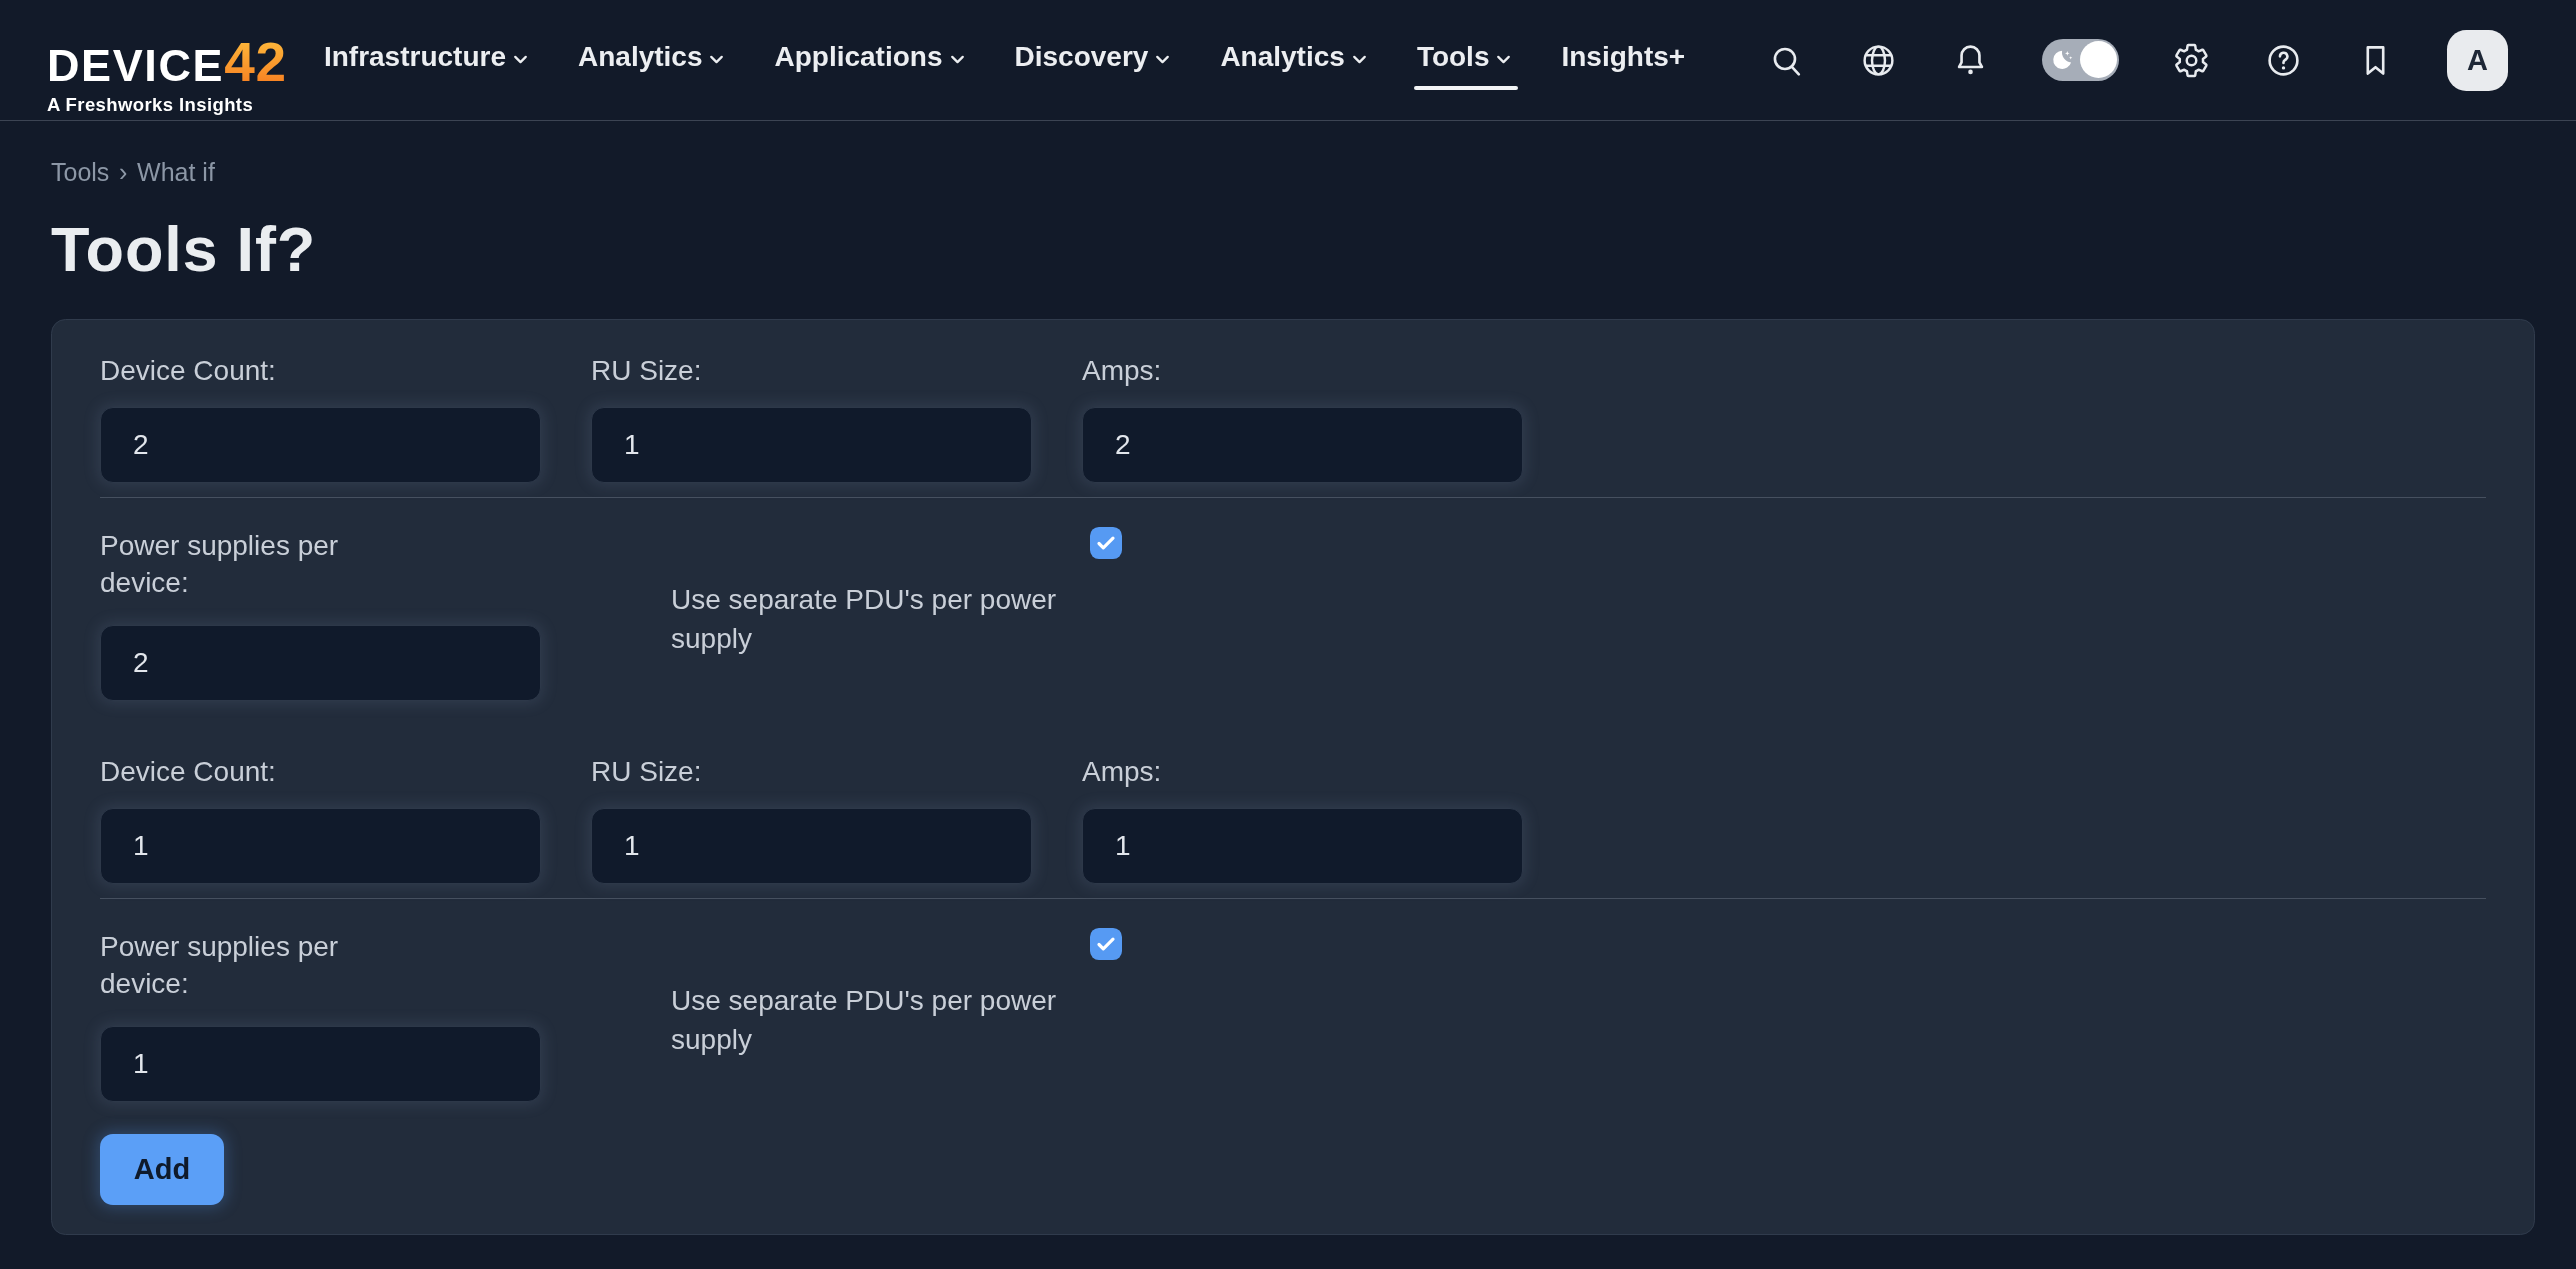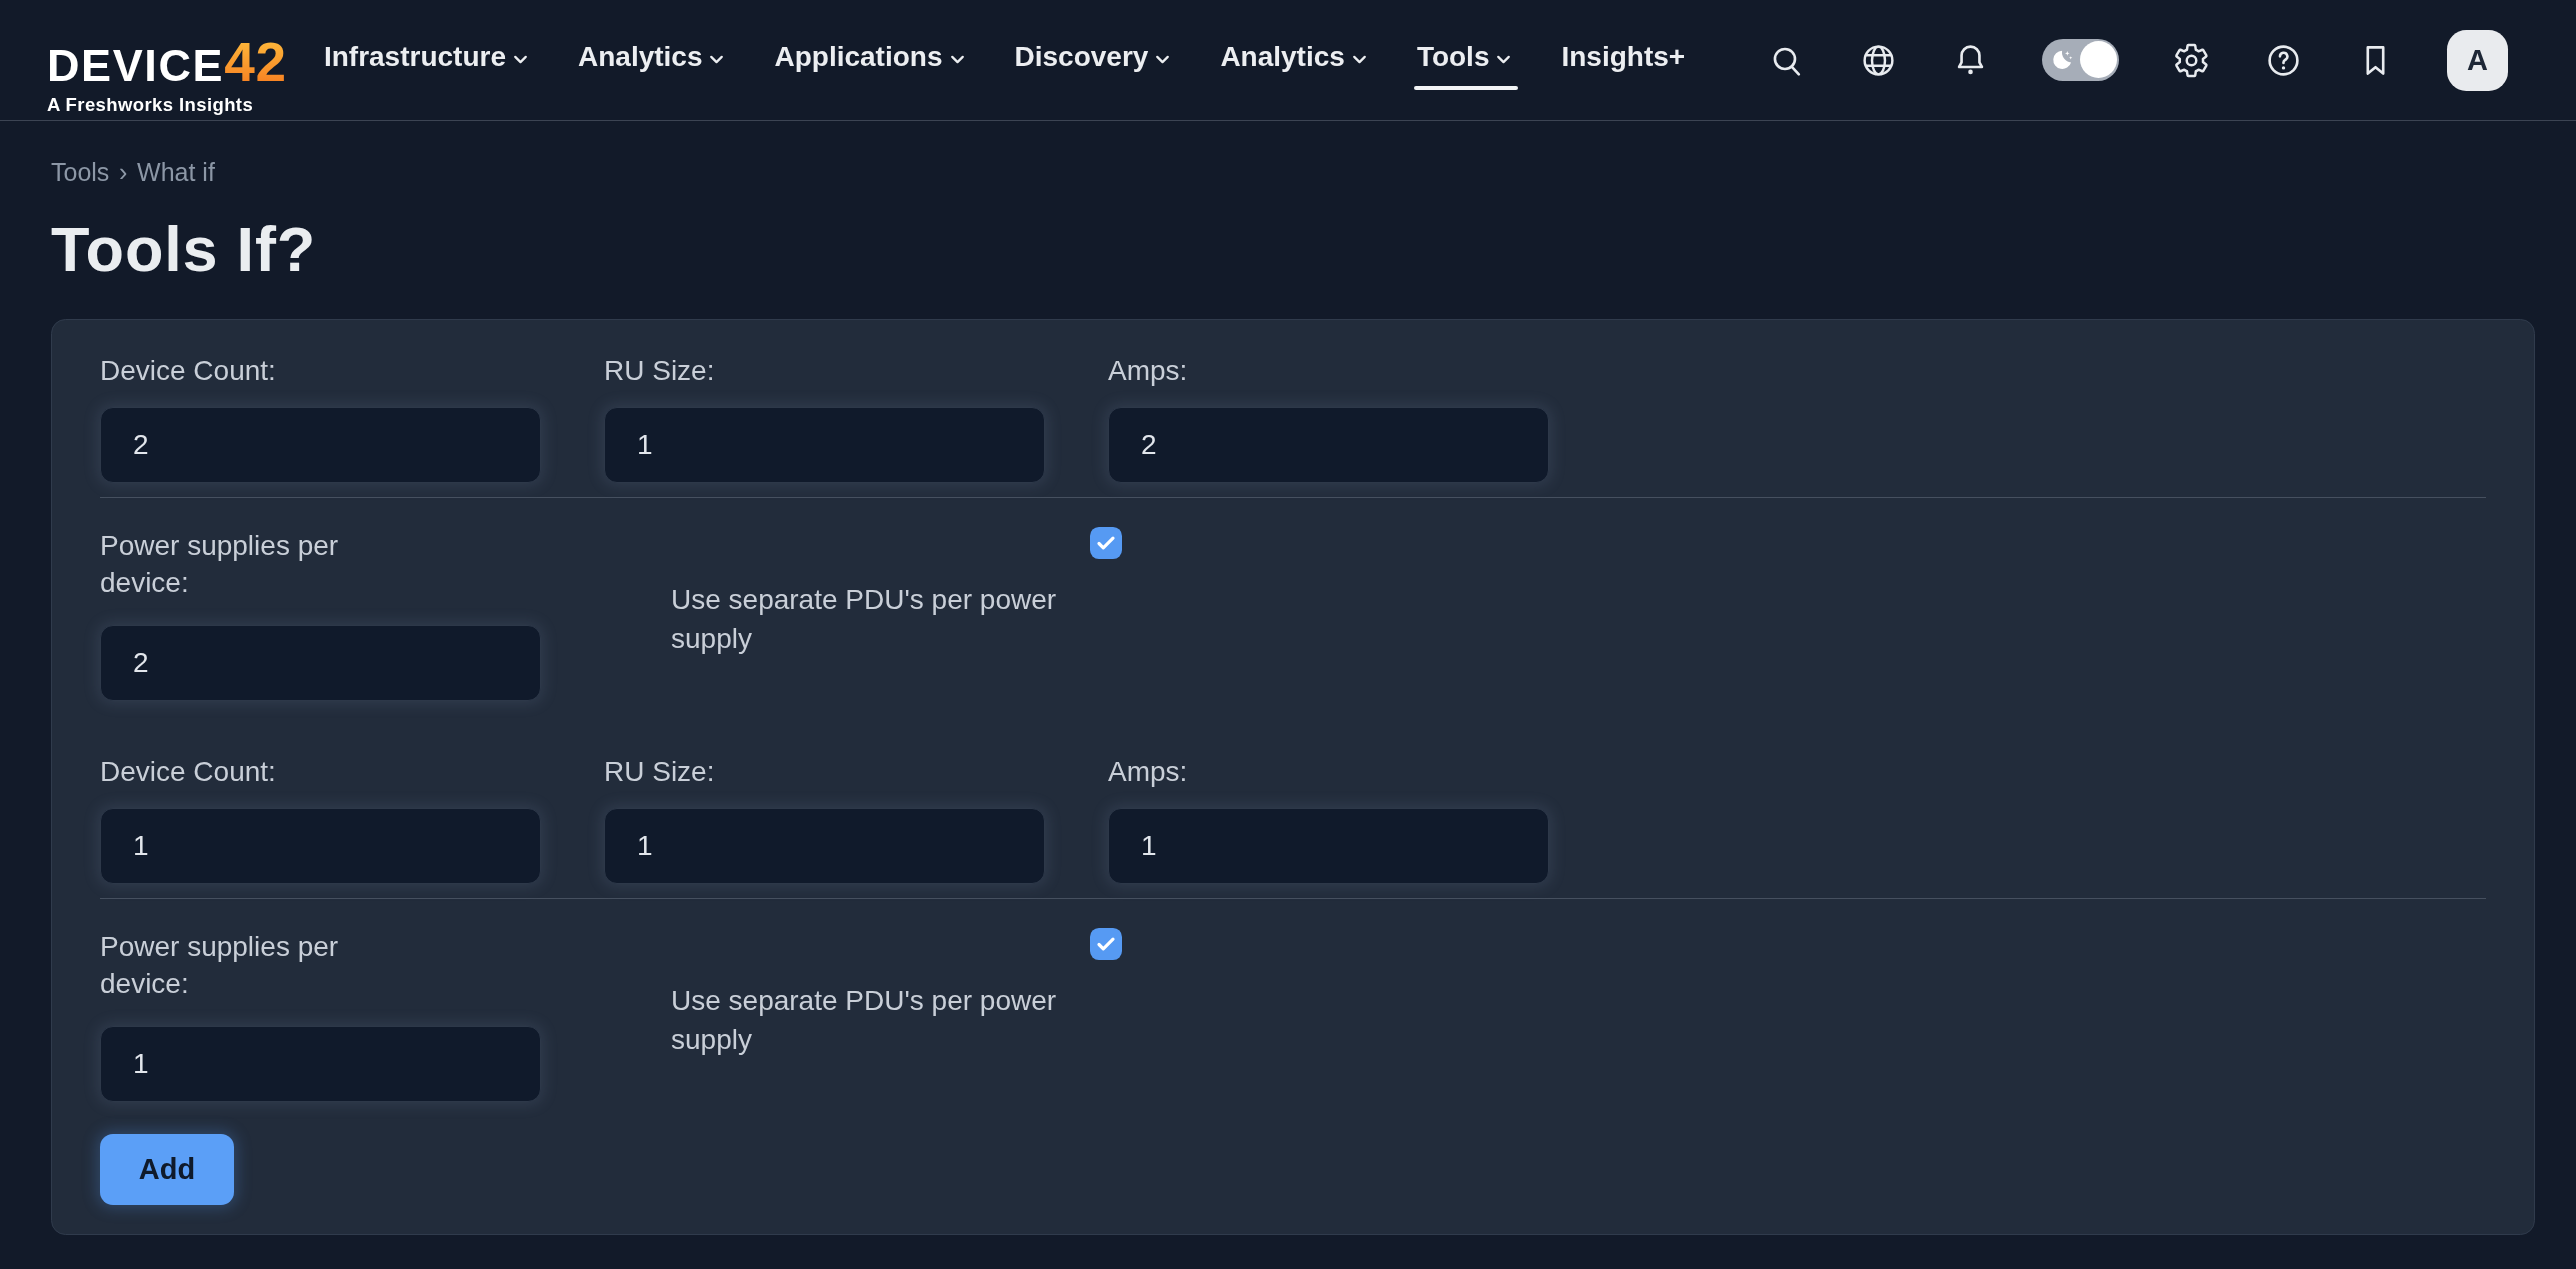--- a/index.html
+++ b/index.html
@@ -88,21 +88,21 @@
     width: 2484px;
     background: #222c3b;
     border: 1.6px solid #303b4c;
     border-radius: 14.5px;
     padding: 32px 48px 29px 48px;
   }
 
   .fields-row {
     display: grid;
     grid-template-columns: 441px 441px 441px;
-    column-gap: 63px;
+    column-gap: 50px;
   }
   .fields-row.second { margin-top: 52px; }
   .field { display: flex; flex-direction: column; }
   .field-label {
     font-size: 28px; color: #c9cfd8; line-height: 37px; margin-bottom: 17.7px;
   }
   .text-input {
     width: 100%; height: 76px;
     background: #101a2b;
     border: 0.8px solid #2d3849;
@@ -131,21 +131,21 @@
     background: #569af3; border: none; cursor: pointer;
     display: flex; align-items: center; justify-content: center; padding: 0;
   }
   .checkbox svg { width: 24px; height: 24px; }
   .checkbox-text {
     margin-top: 21px; font-size: 28px; color: #c9cfd8; line-height: 39px; max-width: 451px;
   }
 
   .add-btn {
     margin-top: 32px;
-    width: 134px; height: 71px;
+    width: 124px; height: 71px;
     background: #5b9ff7; color: #0f1a2b;
     border: none; border-radius: 13px;
     font-size: 29px; font-weight: 600; font-family: "Liberation Sans", sans-serif;
     cursor: pointer;
     box-shadow: 0 0 14.5px 2.4px rgba(91,159,247,0.25);
   }
 </style>
 </head>
 <body>
 

